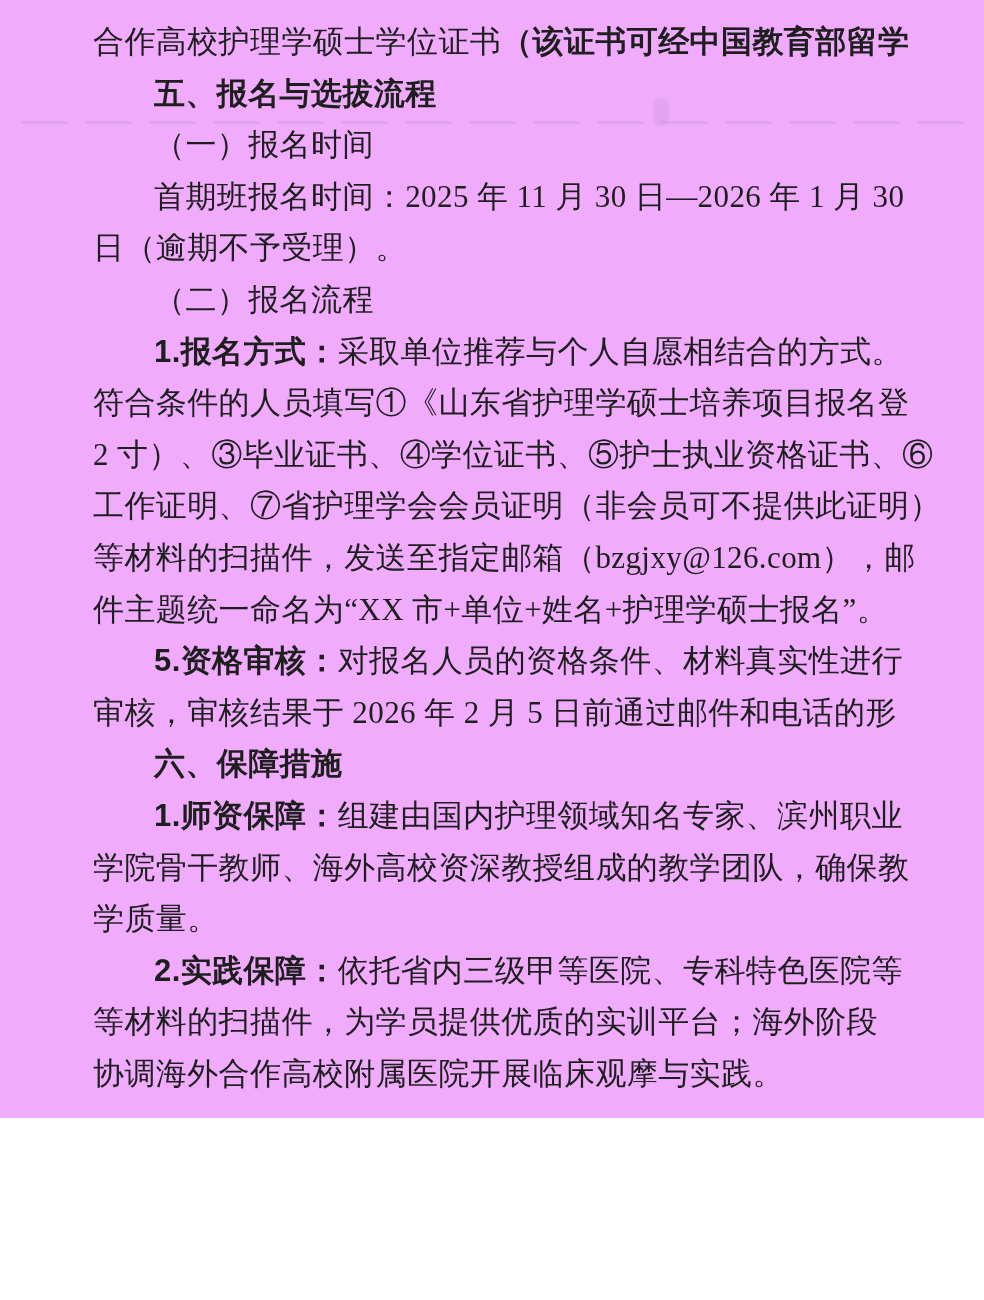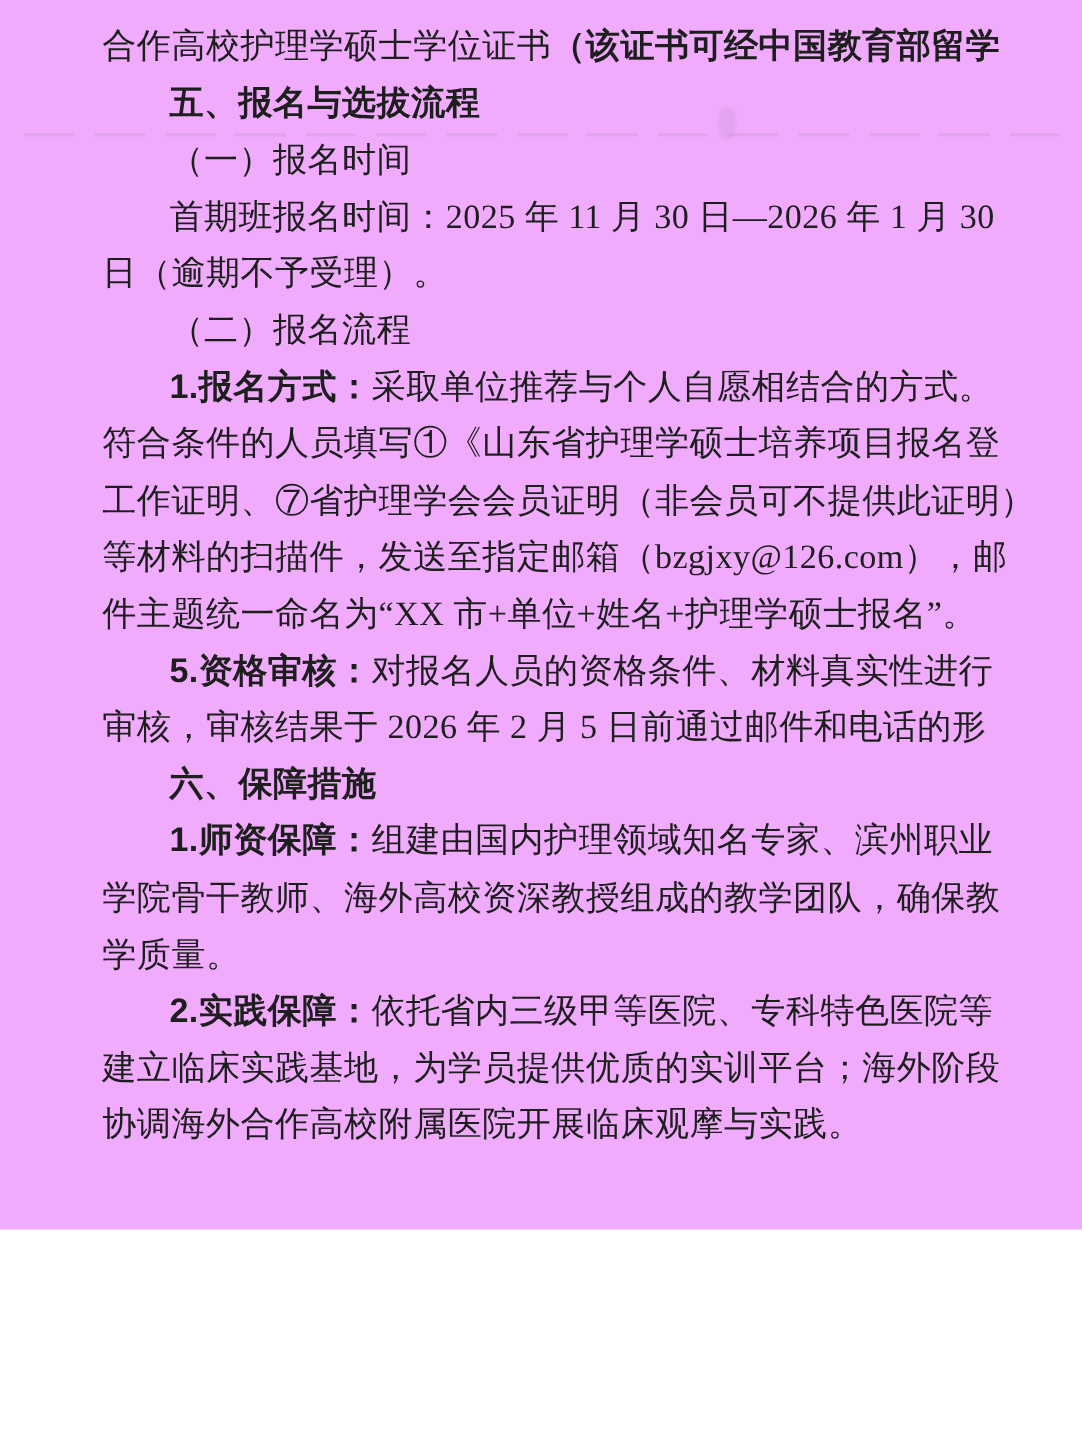--- a/index.html
+++ b/index.html
@@ -75,26 +75,27 @@
   <div class="scan-smudge-bottom"></div>
   <div class="doc">
       <div class="line"><span class="seg-normal">合作高校护理学硕士学位证书</span><span class="seg-bold">（该证书可经中国教育部留学</span></div>
       <div class="line indent"><span class="seg-hei">五、报名与选拔流程</span></div>
       <div class="line indent"><span class="seg-normal">（一）报名时间</span></div>
       <div class="line indent"><span class="seg-normal">首期班报名时间：2025 年 11 月 30 日—2026 年 1 月 30</span></div>
       <div class="line"><span class="seg-normal">日（逾期不予受理）。</span></div>
       <div class="line indent"><span class="seg-normal">（二）报名流程</span></div>
       <div class="line indent"><span class="seg-hei">1.报名方式：</span><span class="seg-normal">采取单位推荐与个人自愿相结合的方式。</span></div>
       <div class="line"><span class="seg-normal">符合条件的人员填写①《山东省护理学硕士培养项目报名登</span></div>
+      <div class="line"><span class="seg-normal">2 寸）、③毕业证书、④学位证书、⑤护士执业资格证书、⑥</span></div>
       <div class="line"><span class="seg-normal">工作证明、⑦省护理学会会员证明（非会员可不提供此证明）</span></div>
       <div class="line"><span class="seg-normal">等材料的扫描件，发送至指定邮箱（</span><span class="seg-normal seg-underline">bzgjxy@126.com</span><span class="seg-normal">），邮</span></div>
       <div class="line"><span class="seg-normal">件主题统一命名为“XX 市+单位+姓名+护理学硕士报名”。</span></div>
       <div class="line indent"><span class="seg-hei">5.资格审核：</span><span class="seg-normal">对报名人员的资格条件、材料真实性进行</span></div>
       <div class="line"><span class="seg-normal">审核，审核结果于 2026 年 2 月 5 日前通过邮件和电话的形</span></div>
       <div class="line indent"><span class="seg-hei">六、保障措施</span></div>
       <div class="line indent"><span class="seg-hei">1.师资保障：</span><span class="seg-normal">组建由国内护理领域知名专家、滨州职业</span></div>
       <div class="line"><span class="seg-normal">学院骨干教师、海外高校资深教授组成的教学团队，确保教</span></div>
       <div class="line"><span class="seg-normal">学质量。</span></div>
       <div class="line indent"><span class="seg-hei">2.实践保障：</span><span class="seg-normal">依托省内三级甲等医院、专科特色医院等</span></div>
-      <div class="line"><span class="seg-normal">建立临床实践基地，为学员提供优质的实训平台；海外阶段</span></div>
+      <div class="line"><span class="seg-normal">等材料的扫描件，为学员提供优质的实训平台；海外阶段</span></div>
       <div class="line"><span class="seg-normal">协调海外合作高校附属医院开展临床观摩与实践。</span></div>
     </div>
 </div>
 
 </body></html>

